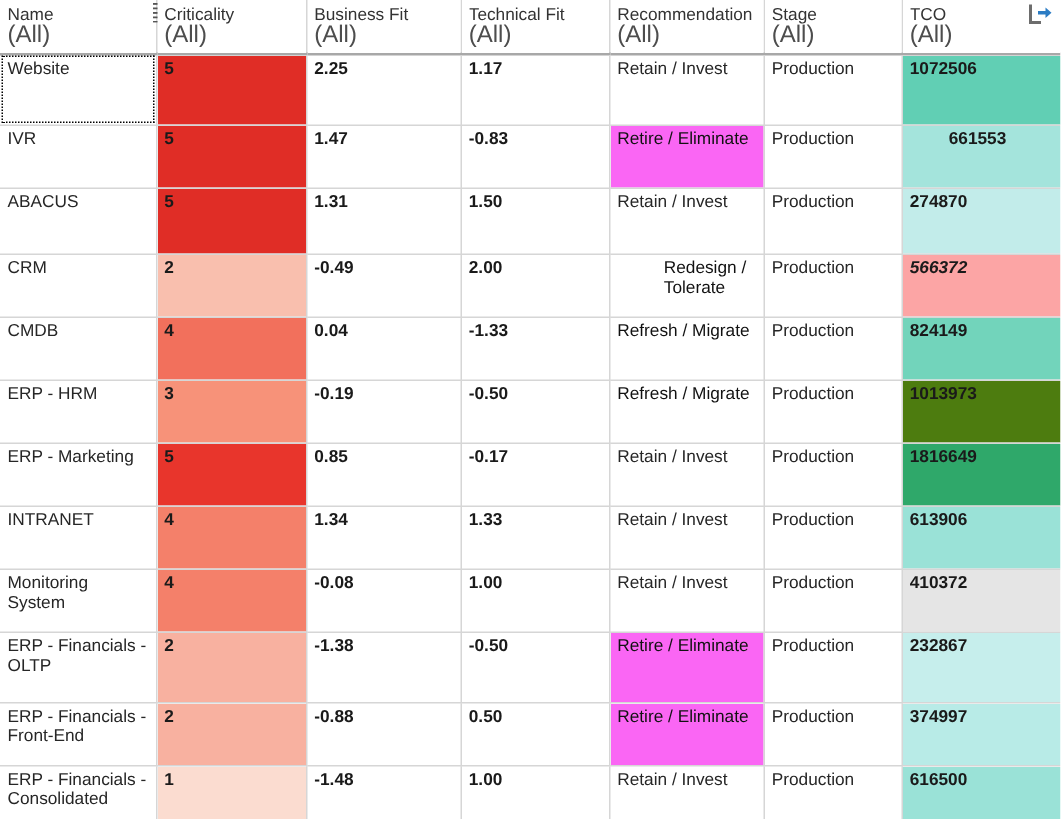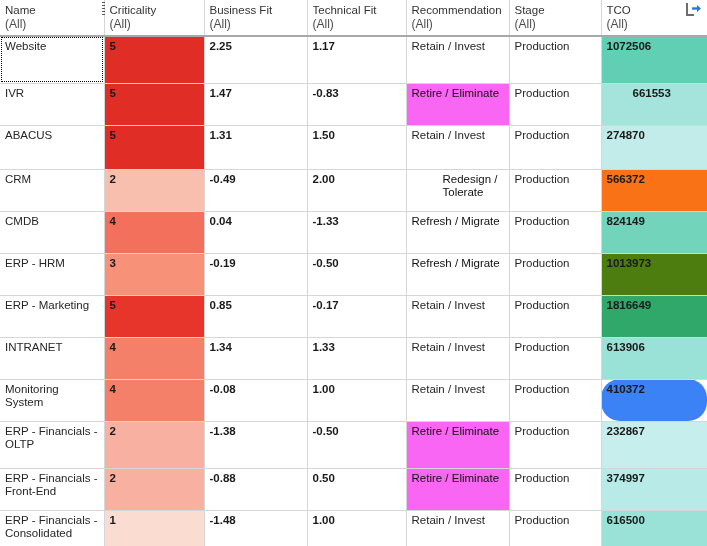--- a/index.html
+++ b/index.html
@@ -48,21 +48,21 @@
   th .hdr-title {
     display: block;
     line-height: 14px;
     white-space: nowrap;
     overflow: hidden;
   }
   th .hdr-filter {
     display: block;
     line-height: 14px;
     color: #4d4d4d;
-    font-size: 12px;
+    font-size: 16px;
   }
 
   
   .col-handle {
     position: absolute;
     top: 2px;
     right: -1px;
     width: 3px;
     height: 13px;
     background-image: linear-gradient(to bottom,
@@ -192,21 +192,21 @@
           <td class="c-stage">Production</td>
           <td class="c-tco last-col" style="background: rgb(194, 236, 234);">274870</td>
         </tr>
         <tr style="height: 42px;">
           <td class="c-name">CRM</td>
           <td class="c-crit" style="background: rgb(249, 191, 174);">2</td>
           <td class="c-bf">-0.49</td>
           <td class="c-tf">2.00</td>
           <td class="c-rec flag" style="background: rgb(255, 255, 255); padding-left: 36px;">Redesign / Tolerate</td>
           <td class="c-stage">Production</td>
-          <td class="c-tco last-col" style="background: #f97316;">566372</td>
+          <td class="c-tco last-col" style="background: #fca5a5; font-style: italic;">566372</td>
         </tr>
         <tr style="height: 42px;">
           <td class="c-name">CMDB</td>
           <td class="c-crit" style="background: rgb(242, 112, 92);">4</td>
           <td class="c-bf">0.04</td>
           <td class="c-tf">-1.33</td>
           <td class="c-rec flag" style="background: rgb(255, 255, 255);">Refresh / Migrate</td>
           <td class="c-stage">Production</td>
           <td class="c-tco last-col" style="background: rgb(114, 212, 187);">824149</td>
         </tr>
@@ -237,21 +237,21 @@
           <td class="c-stage">Production</td>
           <td class="c-tco last-col" style="background: rgb(154, 226, 215);">613906</td>
         </tr>
         <tr style="height: 42px;">
           <td class="c-name">Monitoring System</td>
           <td class="c-crit" style="background: rgb(244, 128, 106);">4</td>
           <td class="c-bf">-0.08</td>
           <td class="c-tf">1.00</td>
           <td class="c-rec" style="background: rgb(255, 255, 255);">Retain / Invest</td>
           <td class="c-stage">Production</td>
-          <td class="c-tco last-col" style="background: #3b82f6; border-radius: 19px;">410372</td>
+          <td class="c-tco last-col" style="background: #e5e5e5;">410372</td>
         </tr>
         <tr style="height: 47px;">
           <td class="c-name">ERP - Financials - OLTP</td>
           <td class="c-crit" style="background: rgb(248, 177, 160);">2</td>
           <td class="c-bf">-1.38</td>
           <td class="c-tf">-0.50</td>
           <td class="c-rec flag" style="background: rgb(250, 102, 244);">Retire / Eliminate</td>
           <td class="c-stage">Production</td>
           <td class="c-tco last-col" style="background: rgb(198, 238, 236);">232867</td>
         </tr>

